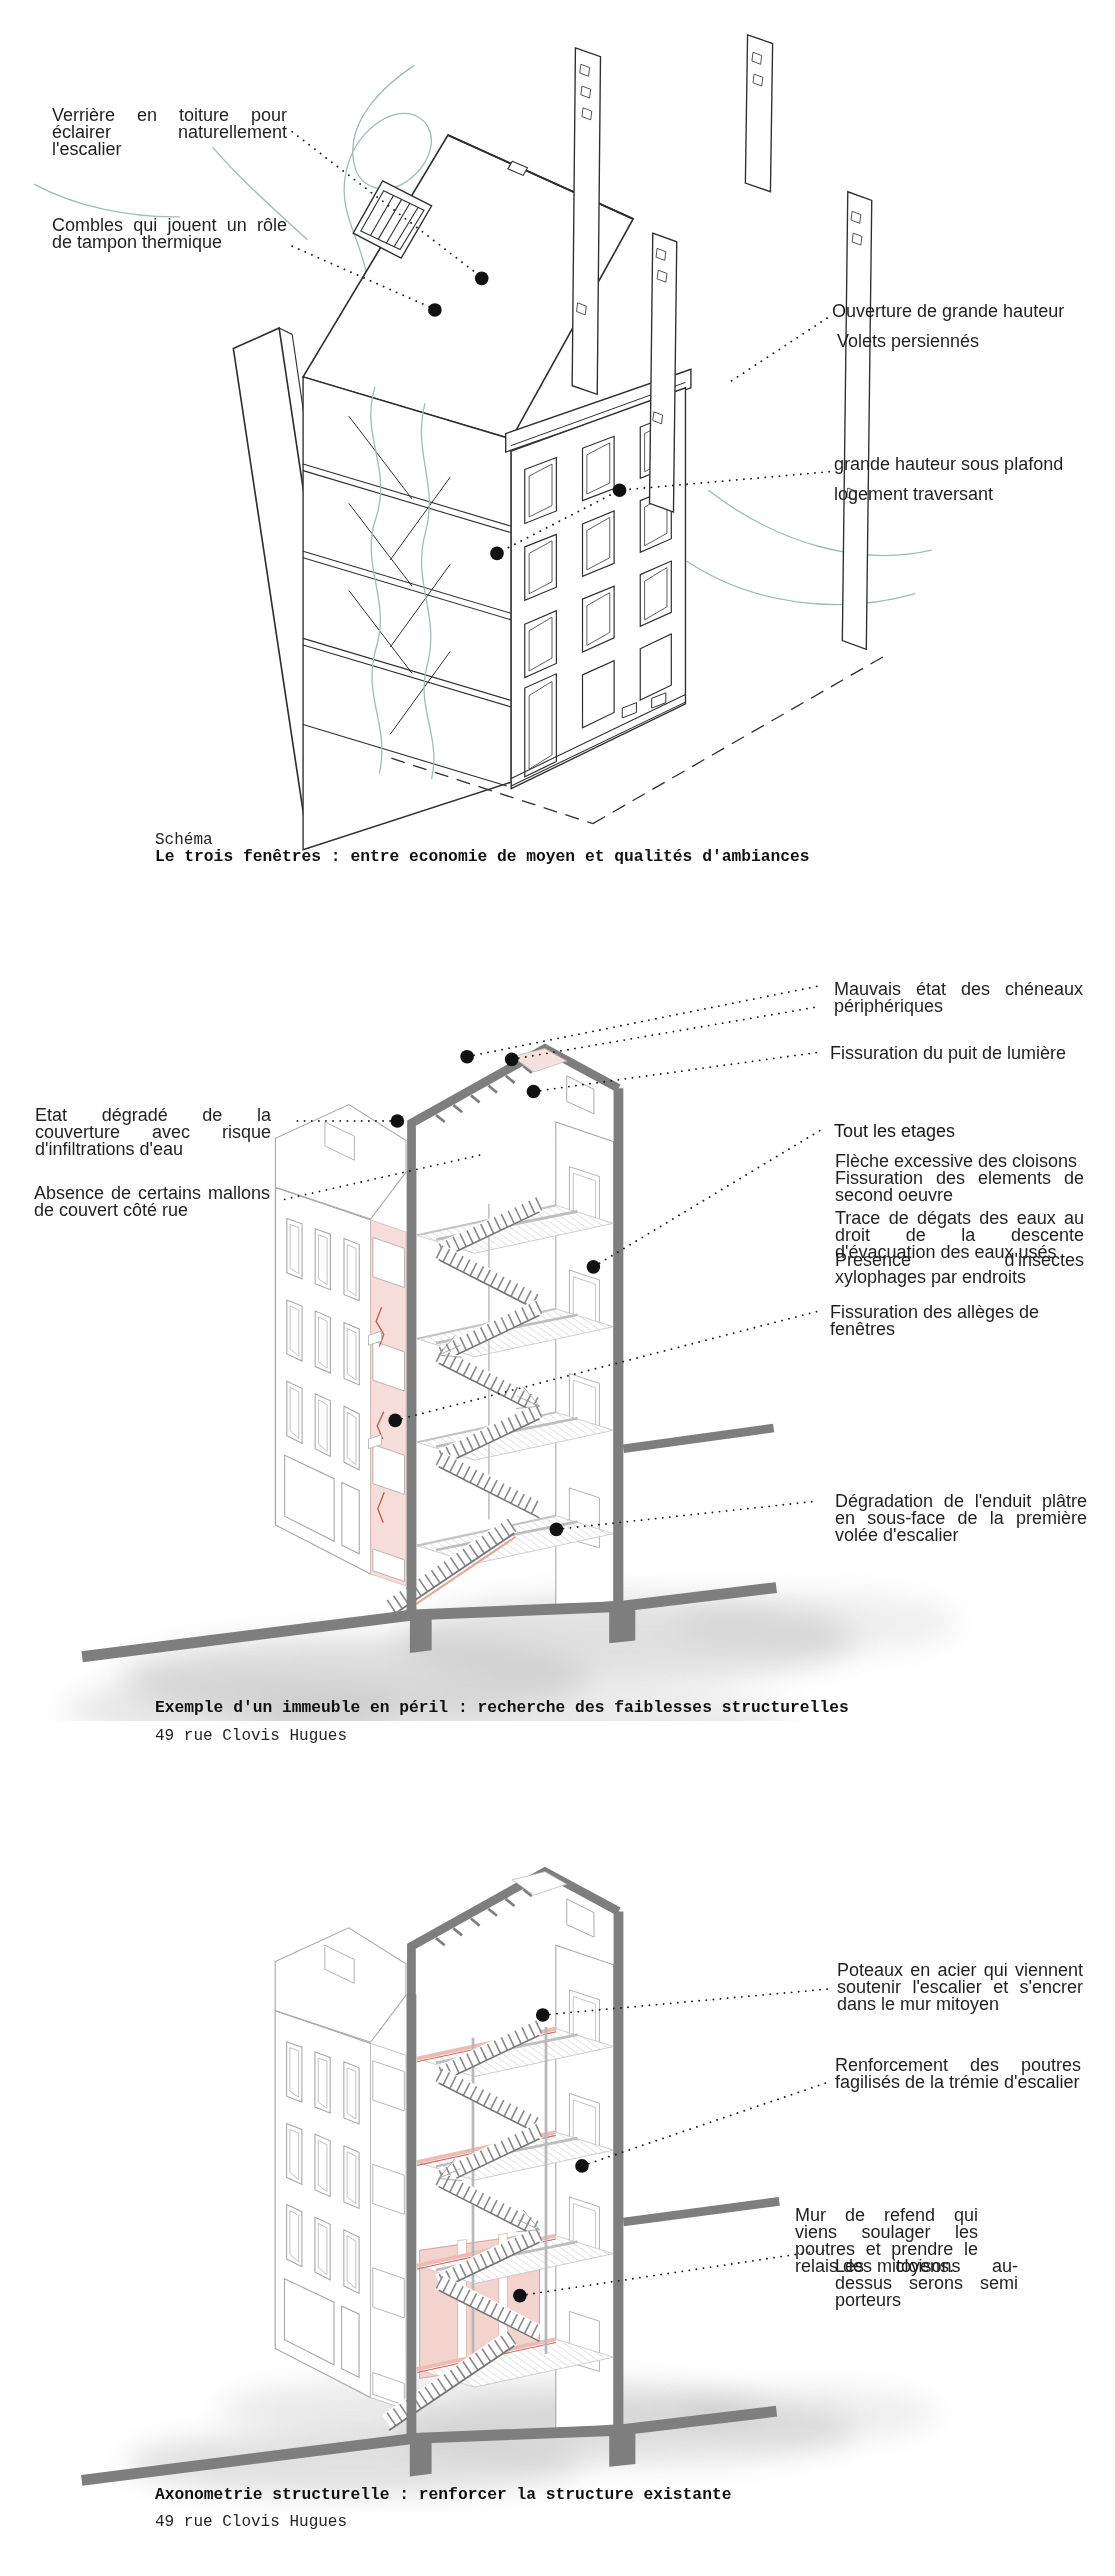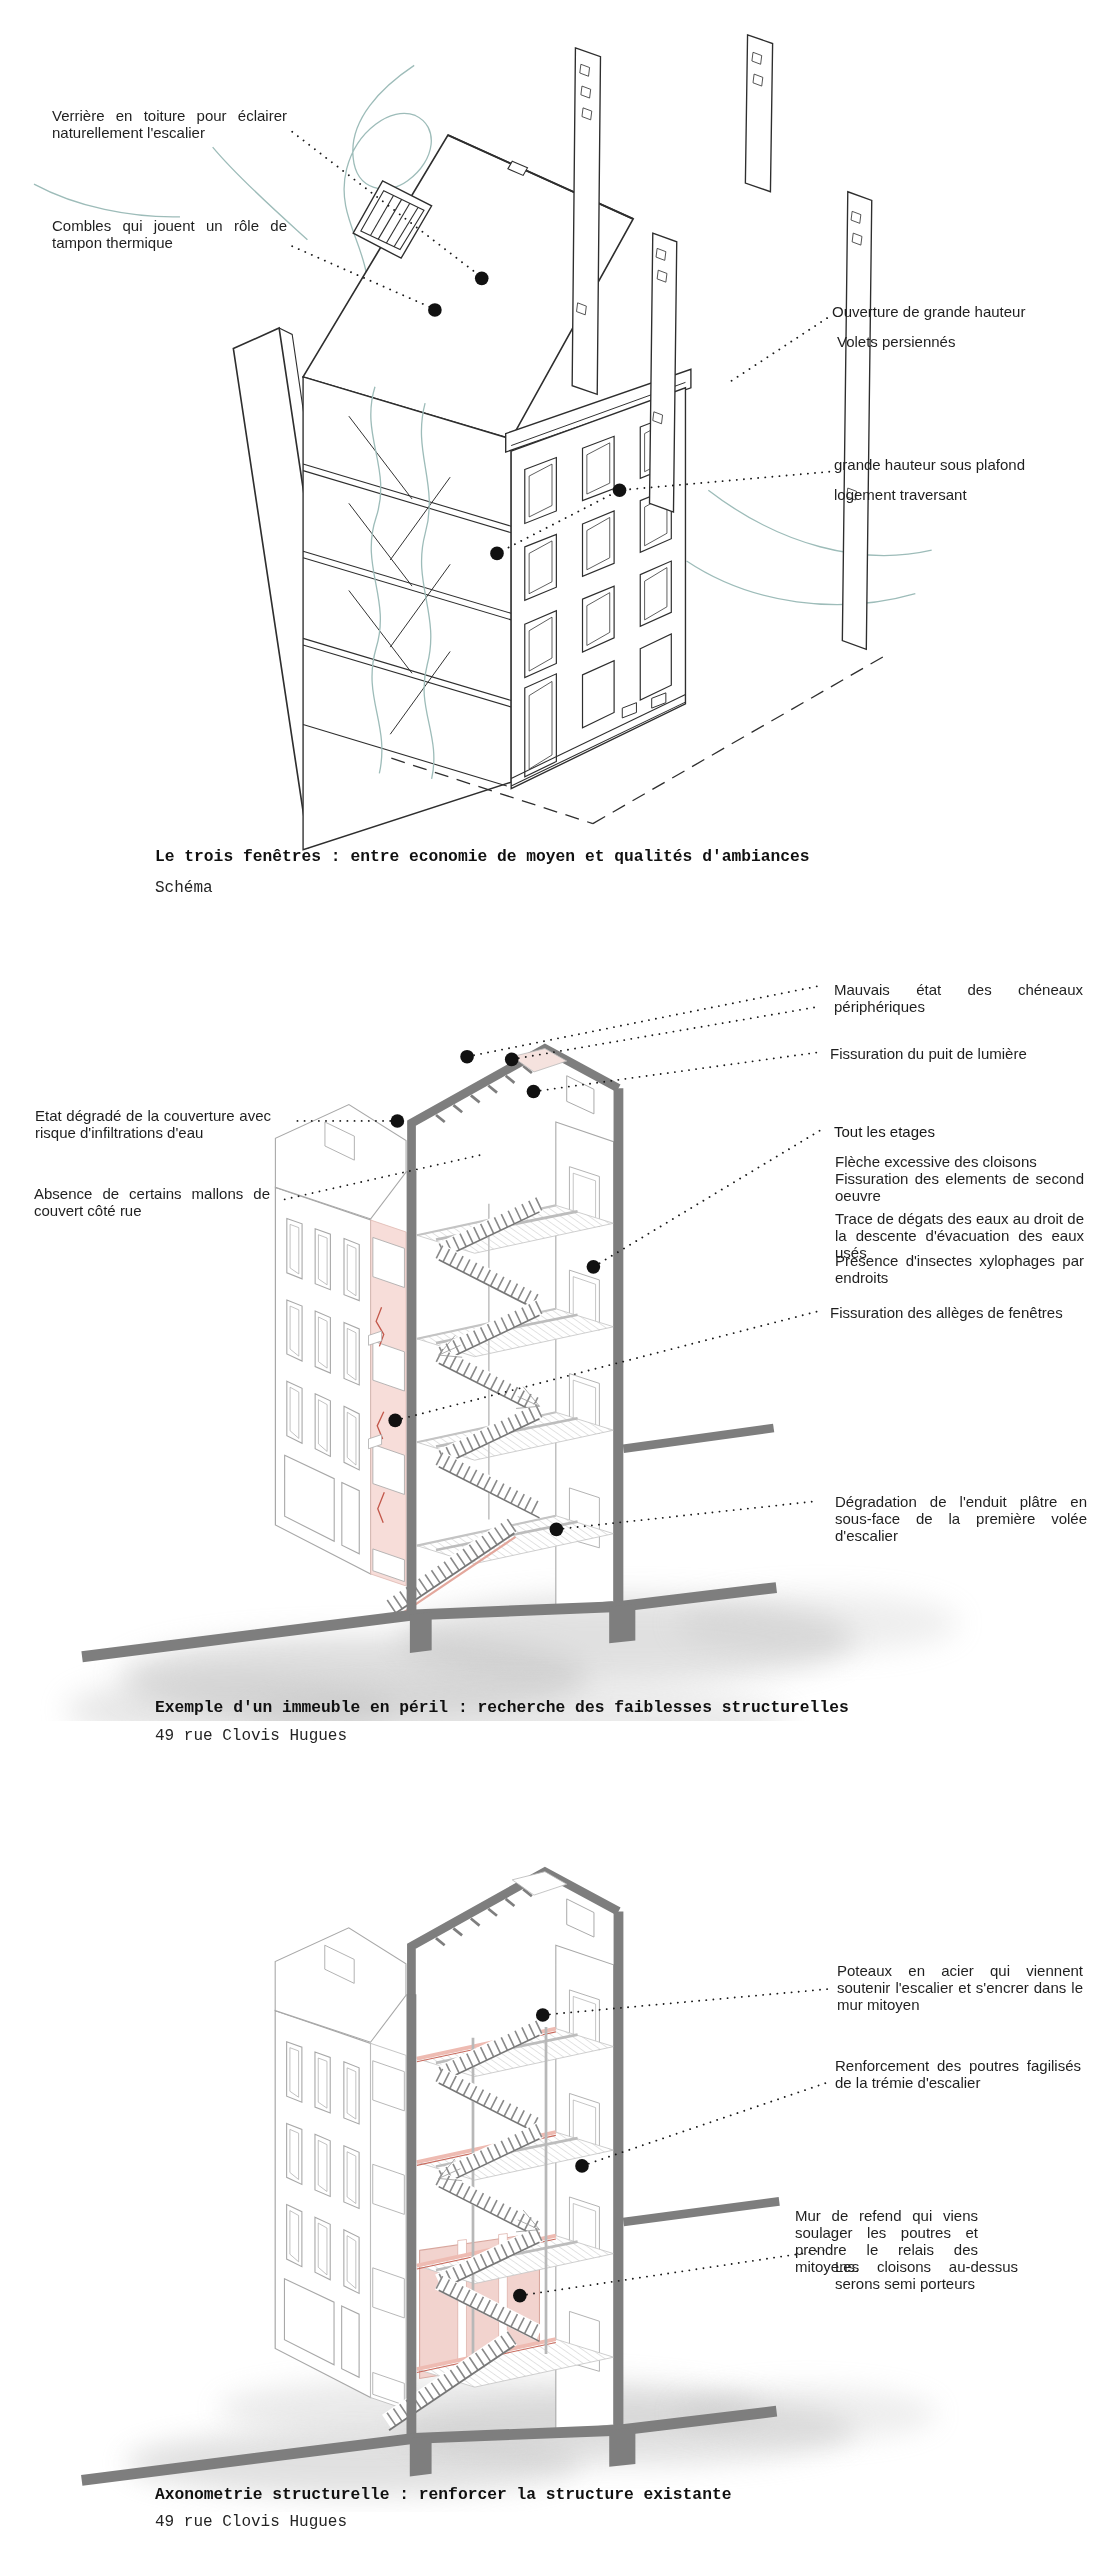--- a/index.html
+++ b/index.html
@@ -1,19 +1,19 @@
 <!DOCTYPE html>
 <html style="font-size:8.7px"><head>
 <meta charset="utf-8">
 <style>
   html,body{margin:0;padding:0;background:#ffffff;}
   #page{position:relative;width:1116px;height:2576px;background:#ffffff;overflow:hidden;
         font-family:"Liberation Sans",sans-serif;}
   svg{position:absolute;left:0;display:block;}
-  .ann{position:absolute;font-size:15px;line-height:17px;color:#1f1f1f;
+  .ann{position:absolute;font-size:18px;line-height:17px;color:#1f1f1f;
        font-family:"Liberation Sans",sans-serif;}
   .just{text-align:justify;text-align-last:left;}
   .bold{font-weight:normal;color:#161616;}
   .cap{position:absolute;left:155px;font-family:Liberation Mono, monospace;}
   .cap-title{font-weight:bold;font-size:16.3px;line-height:24px;color:#101010;}
   .cap-sub{font-size:16px;line-height:24px;color:#242424;}
   
   .ink{stroke:#2e2e2e;fill:#ffffff;}
   .inkl{stroke:#2e2e2e;fill:none;}
   .lt{stroke:#a8a8a8;fill:#ffffff;}
@@ -494,21 +494,21 @@
 </svg>
 
 <div class="ann just" style="left:52px;top:107px;width:235px">Verrière en toiture pour éclairer naturellement l'escalier</div>
 <div class="ann just" style="left:52px;top:217px;width:235px">Combles qui jouent un rôle de tampon thermique</div>
 <div class="ann" style="left:832px;top:303px;width:256px">Ouverture de grande hauteur</div>
 <div class="ann" style="left:837px;top:333px;width:256px">Volets persiennés</div>
 <div class="ann" style="left:834px;top:456px;width:256px">grande hauteur sous plafond</div>
 <div class="ann" style="left:834px;top:486px;width:256px">logement traversant</div>
 
 <div class="cap cap-title" style="top:845px;width:817px">Le trois fenêtres : entre economie de moyen et qualités d'ambiances</div>
-<div class="cap cap-sub" style="top:876px;width:817px">Schéma</div>
+<div class="cap cap-sub" style="top:828px;width:817px">Schéma</div>
 
 <div class="ann just" style="left:834px;top:981px;width:249px">Mauvais état des chéneaux périphériques</div>
 <div class="ann" style="left:830px;top:1045px;width:256px">Fissuration du puit de lumière</div>
 <div class="ann just" style="left:35px;top:1107px;width:236px">Etat dégradé de la couverture avec risque d'infiltrations d'eau</div>
 <div class="ann just" style="left:34px;top:1185px;width:236px">Absence de certains mallons de couvert côté rue</div>
 <div class="ann bold" style="left:834px;top:1123px;width:251px">Tout les etages</div>
 <div class="ann" style="left:835px;top:1153px;width:251px">Flèche excessive des cloisons</div>
 <div class="ann just" style="left:835px;top:1170px;width:249px">Fissuration des elements de second oeuvre</div>
 <div class="ann just" style="left:835px;top:1210px;width:249px">Trace de dégats des eaux au droit de la descente d'évacuation des eaux usés</div>
 <div class="ann just" style="left:835px;top:1252px;width:249px">Presence d'insectes xylophages par endroits</div>

